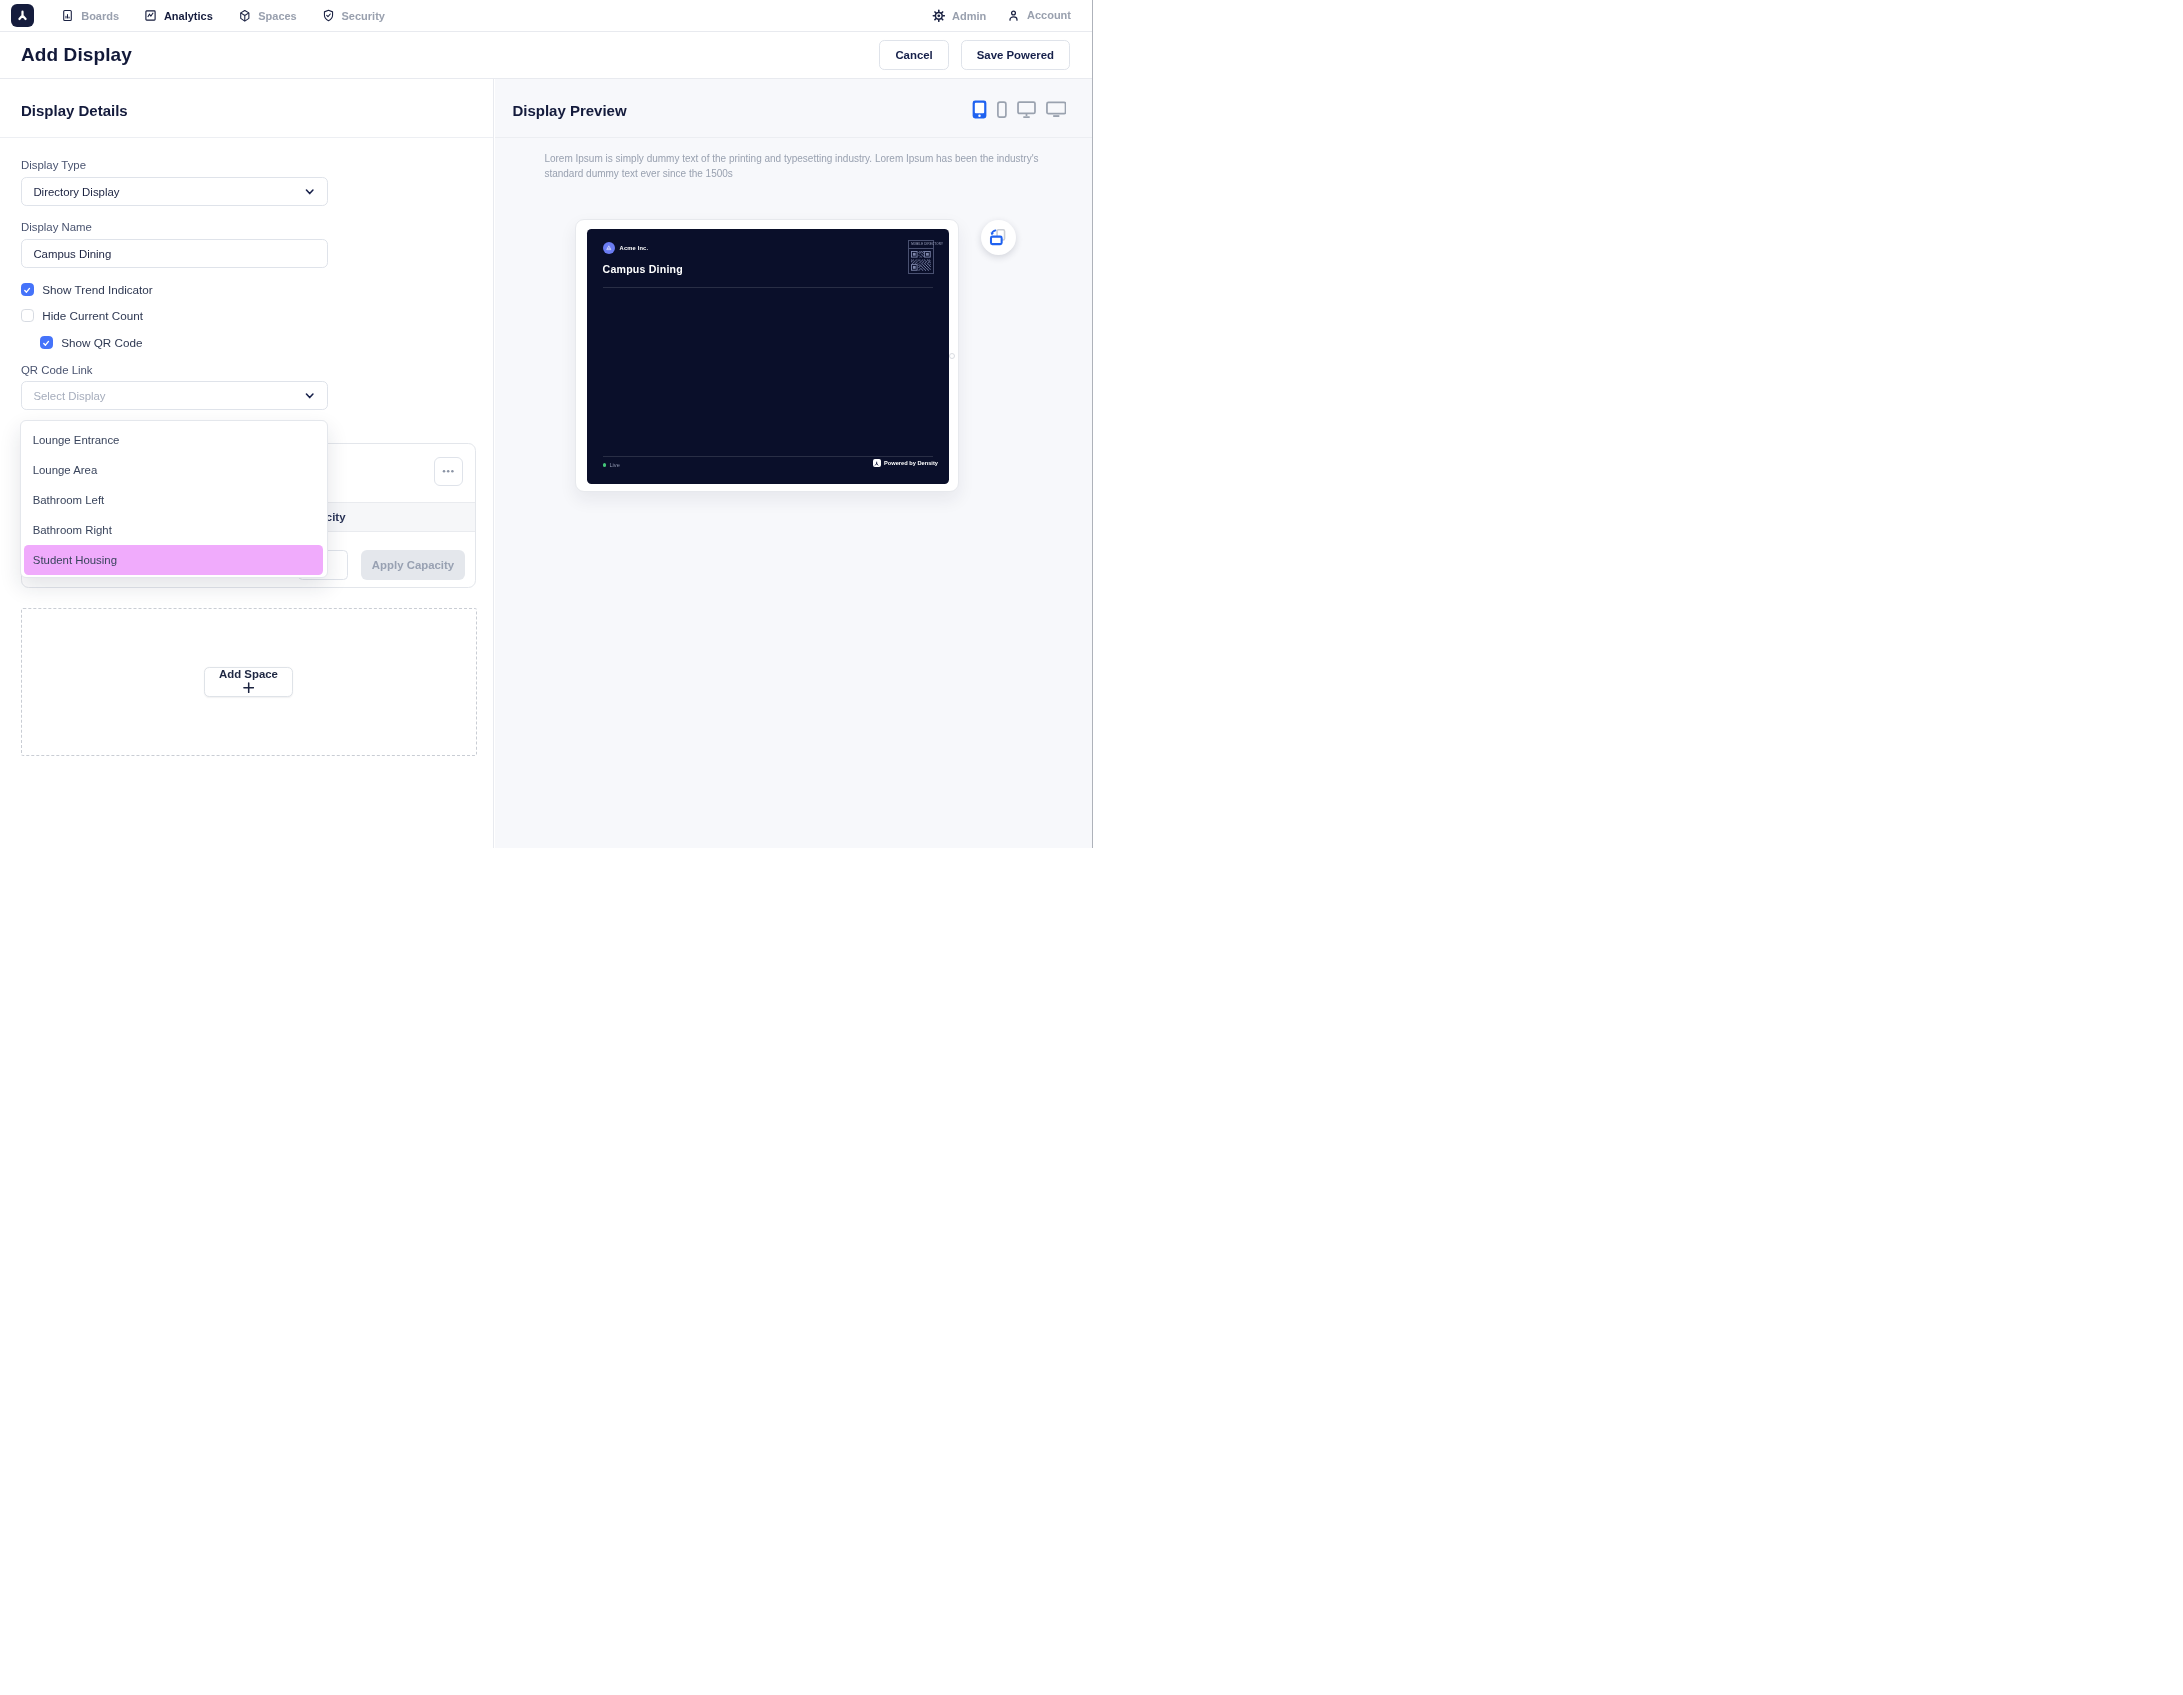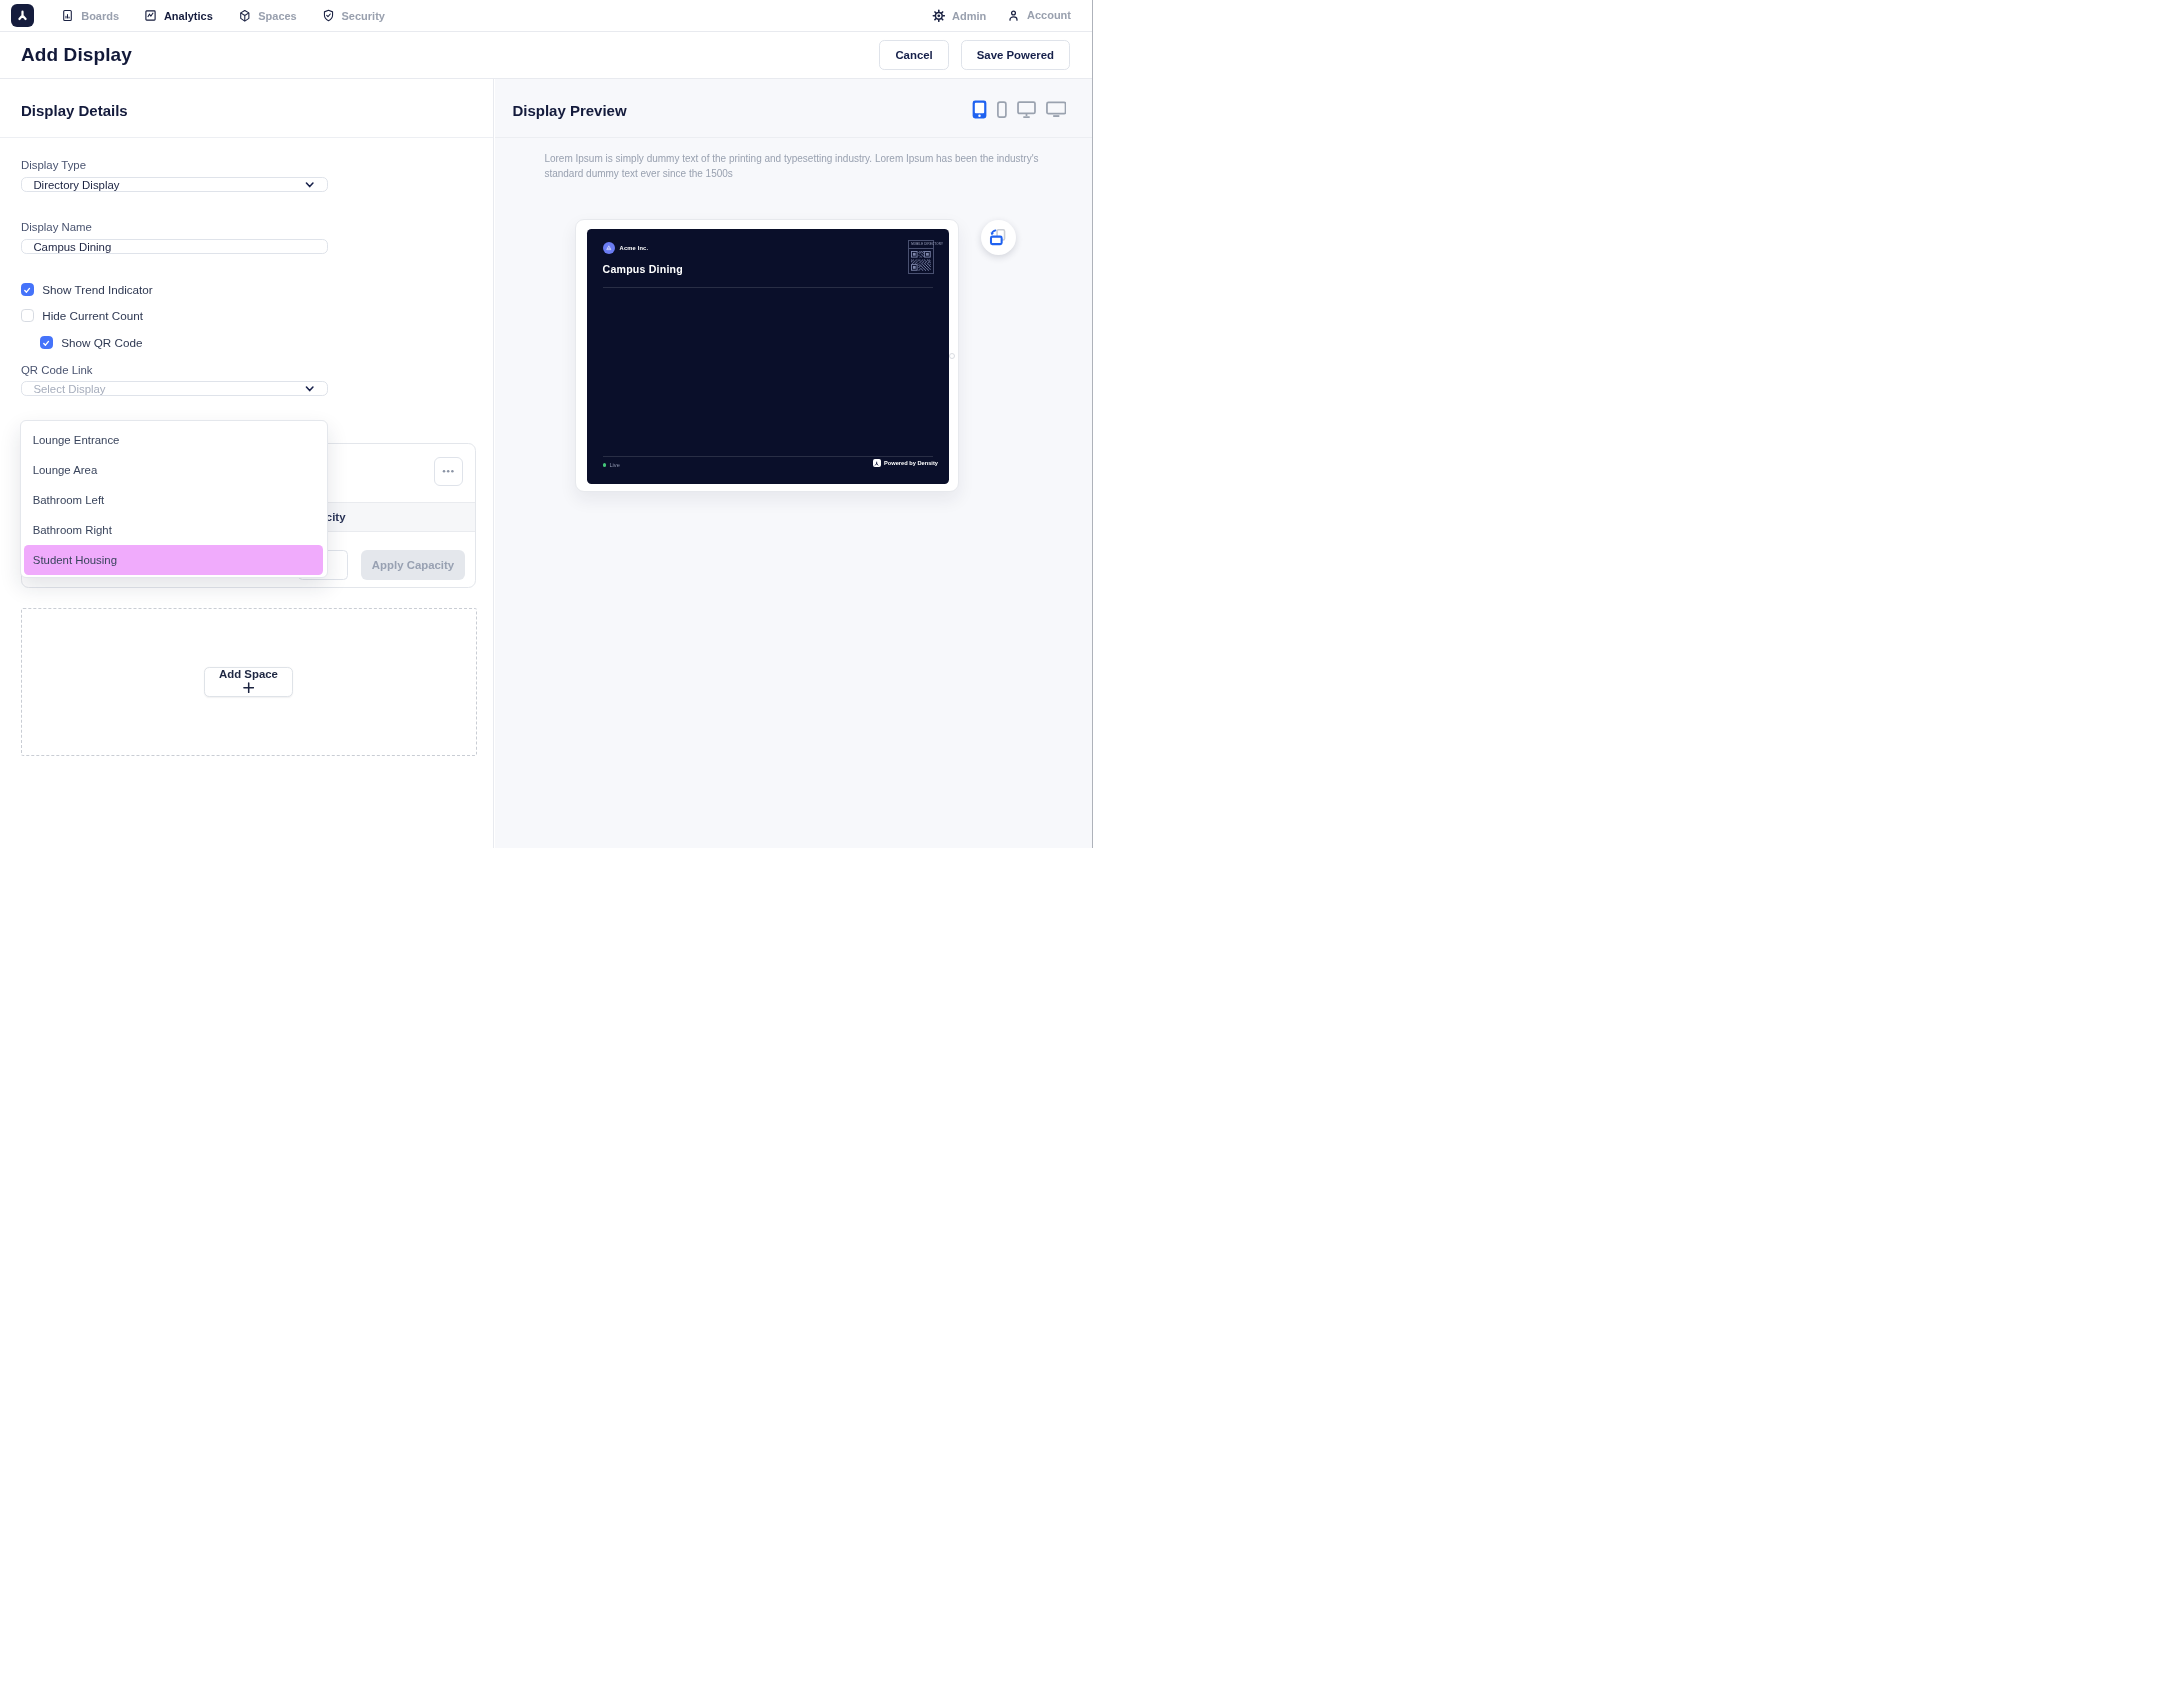--- a/index.html
+++ b/index.html
@@ -36,21 +36,21 @@
 
   
   .left-panel{position:absolute;top:79px;bottom:0;left:0;width:494px;background:#fff;
               border-right:0.8px solid #e8eaef;}
   .right-panel{position:absolute;top:79px;bottom:0;left:495px;right:0;background:var(--panel-bg);}
   .section-title{position:absolute;left:21px;top:23px;font-size:15px;font-weight:700;color:var(--navy);}
   .hdiv{position:absolute;left:0;right:0;top:58px;height:0.8px;background:#edeff3;}
 
   
   .fld-label{position:absolute;left:21px;font-size:11.4px;color:var(--label);}
-  .selectbox,.inputbox{position:absolute;left:21px;width:307px;height:15px;background:#fff;
+  .selectbox,.inputbox{position:absolute;left:21px;width:307px;height:29px;background:#fff;
       border:0.8px solid #dfe3ea;border-radius:5.3px;display:flex;align-items:center;
       padding:0 11.4px;font-size:11.4px;color:#1b2240;}
   .selectbox .chev{margin-left:auto;}
   .placeholder{color:#a6adbc;}
 
   .cb-row{position:absolute;left:21px;display:flex;align-items:center;gap:8.3px;height:13.6px;cursor:pointer;}
   .cb{width:13px;height:13px;border-radius:3.8px;border:1.1px solid #d7dbe2;background:#fff;
       display:flex;align-items:center;justify-content:center;flex:0 0 auto;}
   .cb.on{background:var(--checkbox-blue);border-color:var(--checkbox-blue);}
   .cb svg{visibility:hidden;}

